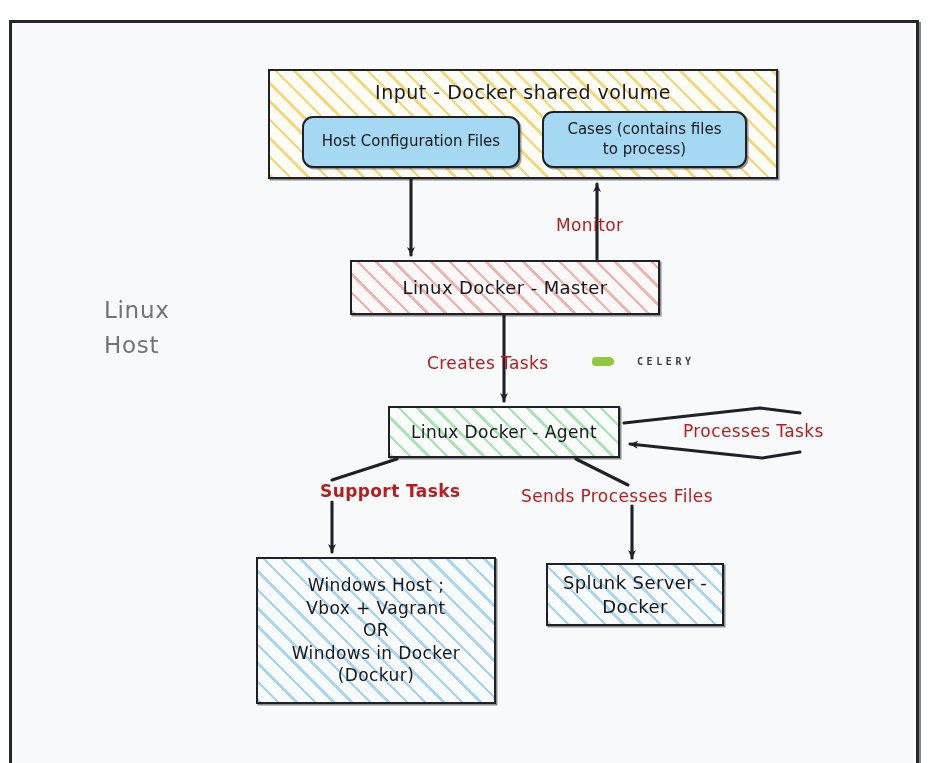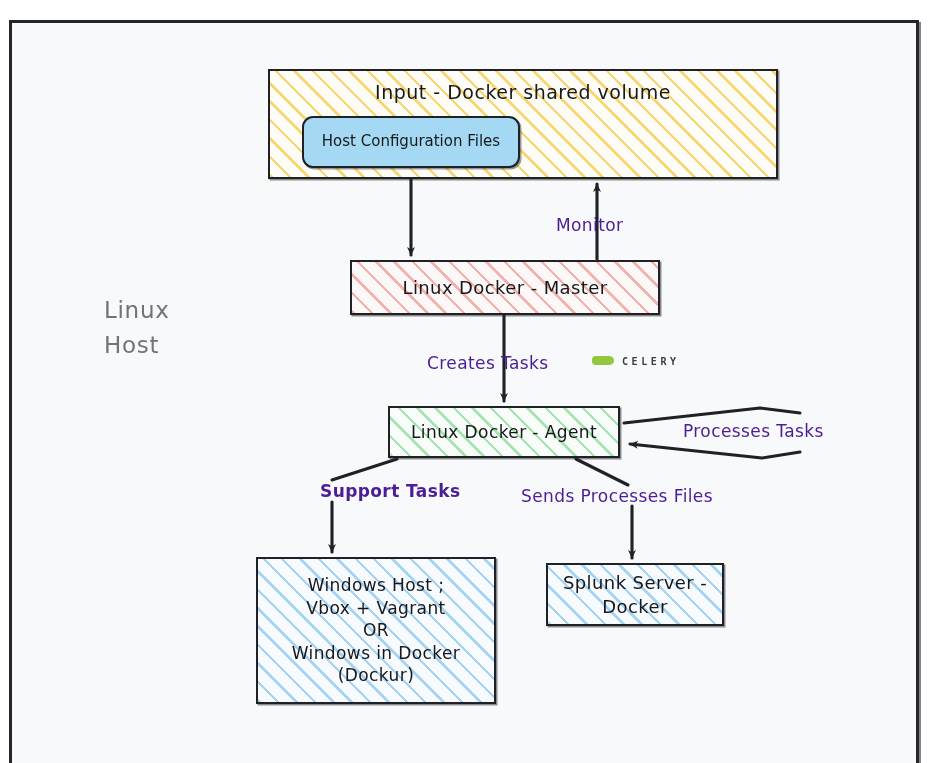--- a/index.html
+++ b/index.html
@@ -109,21 +109,21 @@
   #cases-node { left: 272px; top: 40px; width: 205px; height: 57px; }
 
   #master-node { left: 350px; top: 248px; width: 310px; height: 55px; font-size: 18px; }
   #agent-node  { left: 388px; top: 394px; width: 232px; height: 52px; font-size: 17px; }
   #windows-node { left: 256px; top: 545px; width: 240px; height: 147px; font-size: 17px; }
   #splunk-node  { left: 546px; top: 551px; width: 178px; height: 63px; font-size: 18px; }
 
   
   .edge-label {
     position: absolute;
-    color: #4c1d95;
+    color: #b91c1c;
     font-size: 17px;
     letter-spacing: 0.4px;
     white-space: nowrap;
     z-index: 4;
   }
   #label-monitor          { left: 556px; top: 203px; }
   #label-creates-tasks    { left: 427px; top: 341px; }
   #label-processes-tasks  { left: 683px; top: 409px; }
   #label-support-tasks    { left: 320px; top: 469px; font-weight: bold; }
   #label-sends-processed  { left: 521px; top: 474px; }
@@ -137,21 +137,22 @@
     letter-spacing: 0.7px;
     white-space: pre-line;
     z-index: 4;
   }
 
   
   #celery-badge {
     position: absolute;
     left: 592px; top: 344px;
     display: flex;
-    gap: 8px;
+    align-items: center;
+    gap: 23px;
     z-index: 4;
   }
   #celery-mark {
     width: 22px; height: 9px;
     background: #93c83e;
     border-radius: 4px 5px 5px 4px / 4px 4px 4px 4px;
     flex: 0 0 auto;
   }
   #celery-wordmark {
     font-family: "DejaVu Sans Mono", monospace;
@@ -210,20 +211,22 @@
       <path d="M576,447 L628,473" stroke="#1f2126" stroke-width="3.1" fill="none" stroke-linecap="round"></path>
       <path d="M632,494 L632,546" stroke="#1f2126" stroke-width="3.1" fill="none" stroke-linecap="round" marker-end="url(#arrowhead)"></path>
     </g>
   </svg>
 
   <div class="node hatch-yellow" id="input-container">
     <div id="input-container-title">Input - Docker shared volume</div>
 
     <div class="rounded-node" id="yaml-node">Host Configuration Files</div>
 
+    <div class="rounded-node" id="cases-node">Cases (contains files
+to process)</div>
   </div>
 
   <div class="node hatch-red" id="master-node">
     <span class="label">Linux Docker - Master</span>
   </div>
 
   <div class="node hatch-green" id="agent-node">
     <span class="label">Linux Docker - Agent</span>
   </div>
 

